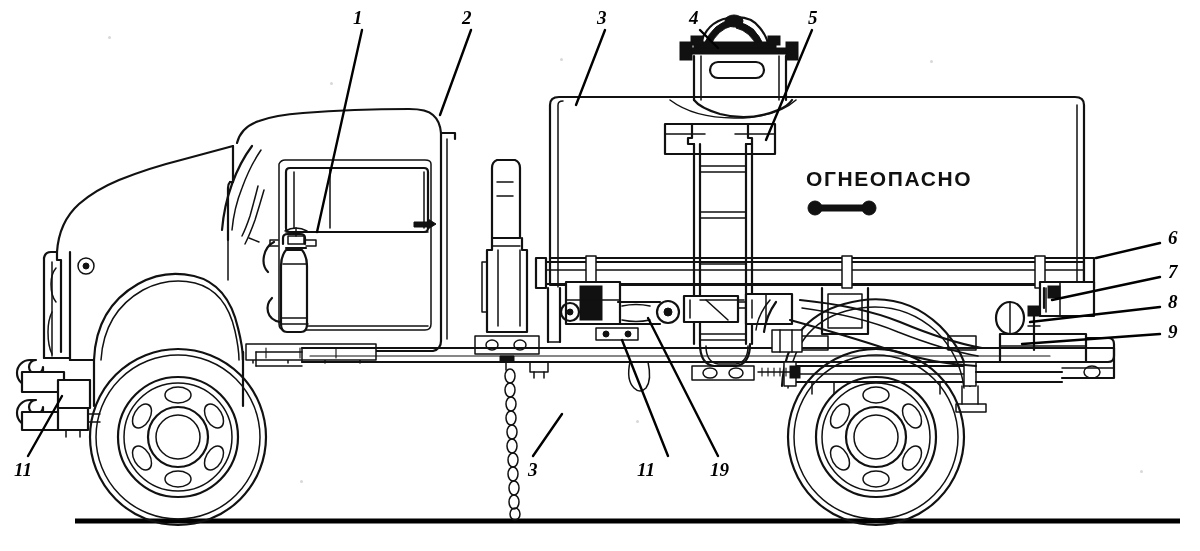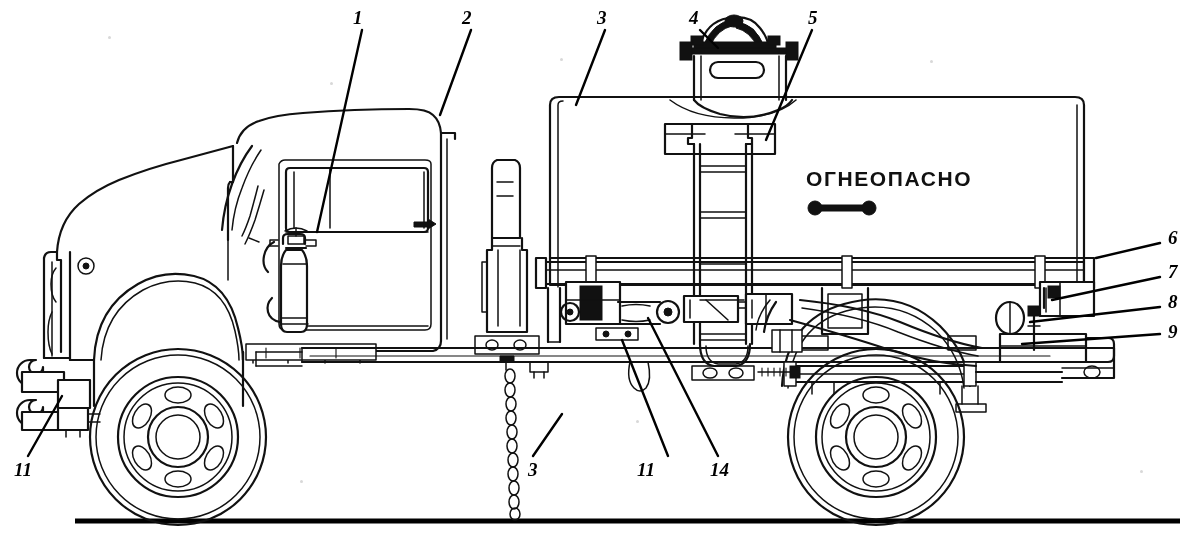--- a/index.html
+++ b/index.html
@@ -416,21 +416,21 @@
 
   <div class="callout" style="left:353px;top:8px;">1</div>
   <div class="callout" style="left:462px;top:8px;">2</div>
   <div class="callout" style="left:597px;top:8px;">3</div>
   <div class="callout" style="left:689px;top:8px;">4</div>
   <div class="callout" style="left:808px;top:8px;">5</div>
   <div class="callout" style="left:1168px;top:228px;">6</div>
   <div class="callout" style="left:1168px;top:262px;">7</div>
   <div class="callout" style="left:1168px;top:292px;">8</div>
   <div class="callout" style="left:1168px;top:322px;">9</div>
-  <div class="callout" style="left:710px;top:460px;">14</div>
+  <div class="callout" style="left:710px;top:460px;">19</div>
   <div class="callout" style="left:637px;top:460px;">11</div>
   <div class="callout" style="left:528px;top:460px;">3</div>
   <div class="callout" style="left:14px;top:460px;">11</div>
 
   <div class="speck" style="left:108px;top:36px;width:3px;height:3px;"></div>
   <div class="speck" style="left:330px;top:82px;width:3px;height:3px;"></div>
   <div class="speck" style="left:560px;top:58px;width:3px;height:3px;"></div>
   <div class="speck" style="left:930px;top:60px;width:3px;height:3px;"></div>
   <div class="speck" style="left:636px;top:420px;width:3px;height:3px;"></div>
   <div class="speck" style="left:1140px;top:470px;width:3px;height:3px;"></div>

